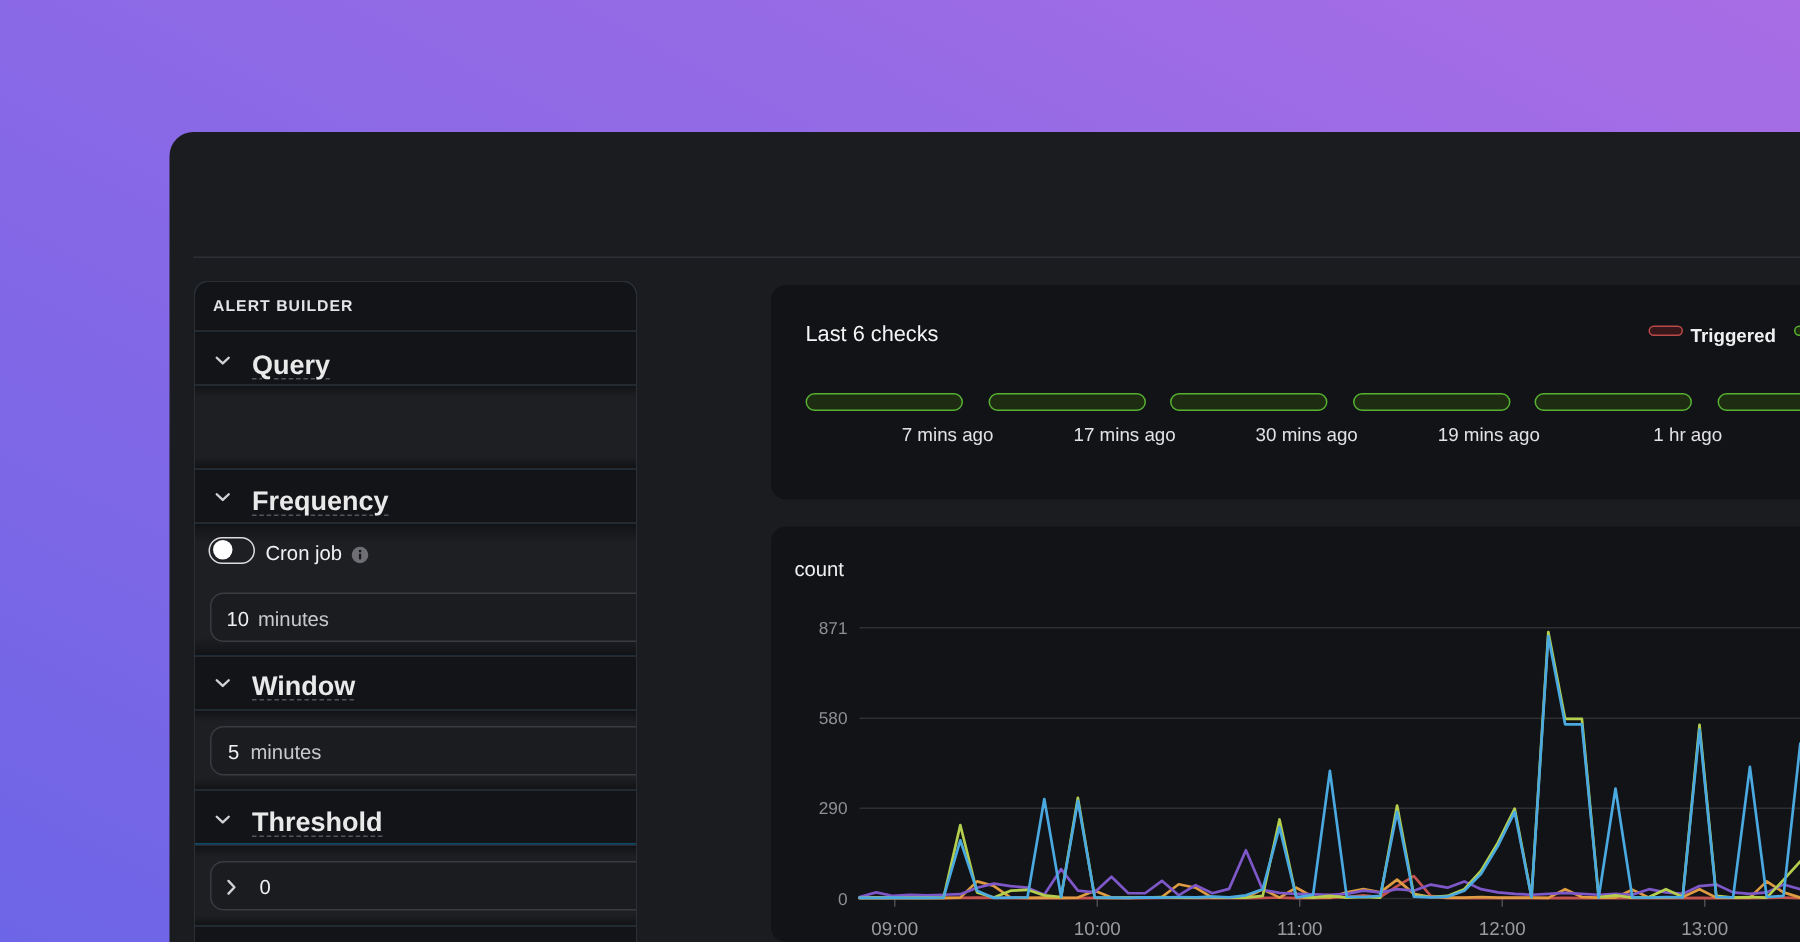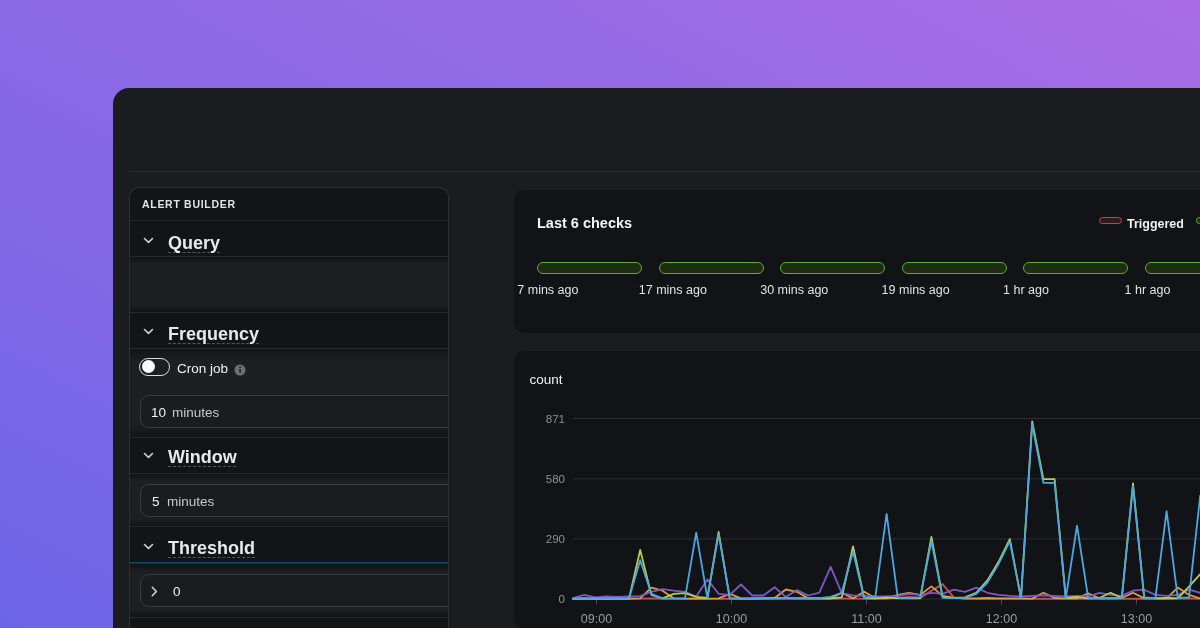--- a/index.html
+++ b/index.html
@@ -3,34 +3,34 @@
 <style>
 *{margin:0;padding:0;box-sizing:border-box}
 html,body{width:1200px;height:628px;overflow:hidden}
 body{font-family:"Liberation Sans",sans-serif;background:linear-gradient(to top right,#6d65e7,#a86de5);position:relative}
 #panel{position:absolute;left:113px;top:88px;width:1087px;height:540px;background:#1b1c20;border-radius:16px 0 0 0;overflow:hidden}
 #head{position:absolute;left:0;top:0;width:1087px;height:83px;background:#1b1c20}
 #hdiv{position:absolute;left:16px;top:83px;width:1071px;height:1px;background:#2e2f34}
 .ttl{position:absolute;left:51px;top:24.5px;font-size:15px;font-weight:700;color:#f4f4f5;letter-spacing:.2px}
 .pill{position:absolute;left:192px;top:20.5px;width:70px;height:25px;border-radius:13px;background:#293411;color:#8ccf2e;font-size:13px;font-weight:700;text-align:center;line-height:25px}
 .sub{position:absolute;left:55px;top:53px;font-size:13px;color:#8e8e93}
-#side{position:absolute;left:16px;top:99px;width:320px;height:441px;background:#0c4a6e;border:1px solid #2d2e33;border-bottom:none;border-radius:10px 10px 0 0;overflow:hidden}
+#side{position:absolute;left:16px;top:99px;width:296px;height:441px;background:#0c4a6e;border:1px solid #2d2e33;border-bottom:none;border-radius:10px 10px 0 0;overflow:hidden}
 .srow{position:absolute;left:0;width:368px;background:#131418}
 .band{position:absolute;left:0;width:368px;background:linear-gradient(180deg,#121317 0%,#1e1f23 14%,#1e1f23 86%,#121317 100%)}
 .sdiv{position:absolute;left:0;width:368px;height:1px;background:#28292e;z-index:3}
 .sectxt{position:absolute;z-index:2;left:38px;font-size:18px;color:#e9e9ea;font-weight:700;text-decoration:underline dashed #54555c 1px;text-underline-offset:3px}
 .chev{position:absolute;left:13px;z-index:2}
 .inp{position:absolute;left:10px;width:351px;height:33px;border:1px solid #3a3b40;border-radius:9px;background:#1b1c20;z-index:2}
 .itxt{position:absolute;font-size:13.5px;color:#f0f0f1;font-weight:500}
 .gtxt{position:absolute;font-size:13.5px;color:#c9c9cd}
 #card1{position:absolute;left:401px;top:102px;width:700px;height:143px;background:#121316;border-radius:10px}
 #card2{position:absolute;left:401px;top:263px;width:700px;height:277px;background:#121316;border-radius:10px}
-.c1t{position:absolute;left:23px;top:25px;font-size:14.5px;font-weight:700;color:#f4f4f5}
+.c1t{position:absolute;left:23px;top:25px;font-size:14.5px;font-weight:400;color:#f4f4f5}
 .bar{position:absolute;top:72px;width:105px;height:12px;border:1.5px solid #56b132;background:#1e2c11;border-radius:6px}
-.barlab{position:absolute;top:93px;width:145px;text-align:left;font-size:12.5px;color:#e2e2e4}
+.barlab{position:absolute;top:93px;width:145px;text-align:right;font-size:12.5px;color:#e2e2e4}
 .lgpill{position:absolute;width:23px;height:6.5px;border-radius:3.5px}
 .toggle{position:absolute;z-index:2;left:9px;top:170px;width:31px;height:18px;border:1.5px solid #dcdcde;border-radius:9px}
 .knob{position:absolute;left:1.5px;top:1px;width:13px;height:13px;border-radius:50%;background:#fff}
 </style></head>
 <body>
 <div id="panel">
   <div id="hdiv"></div>
 
   <div id="side">
     <div class="srow" style="top:0;height:32px"></div>

